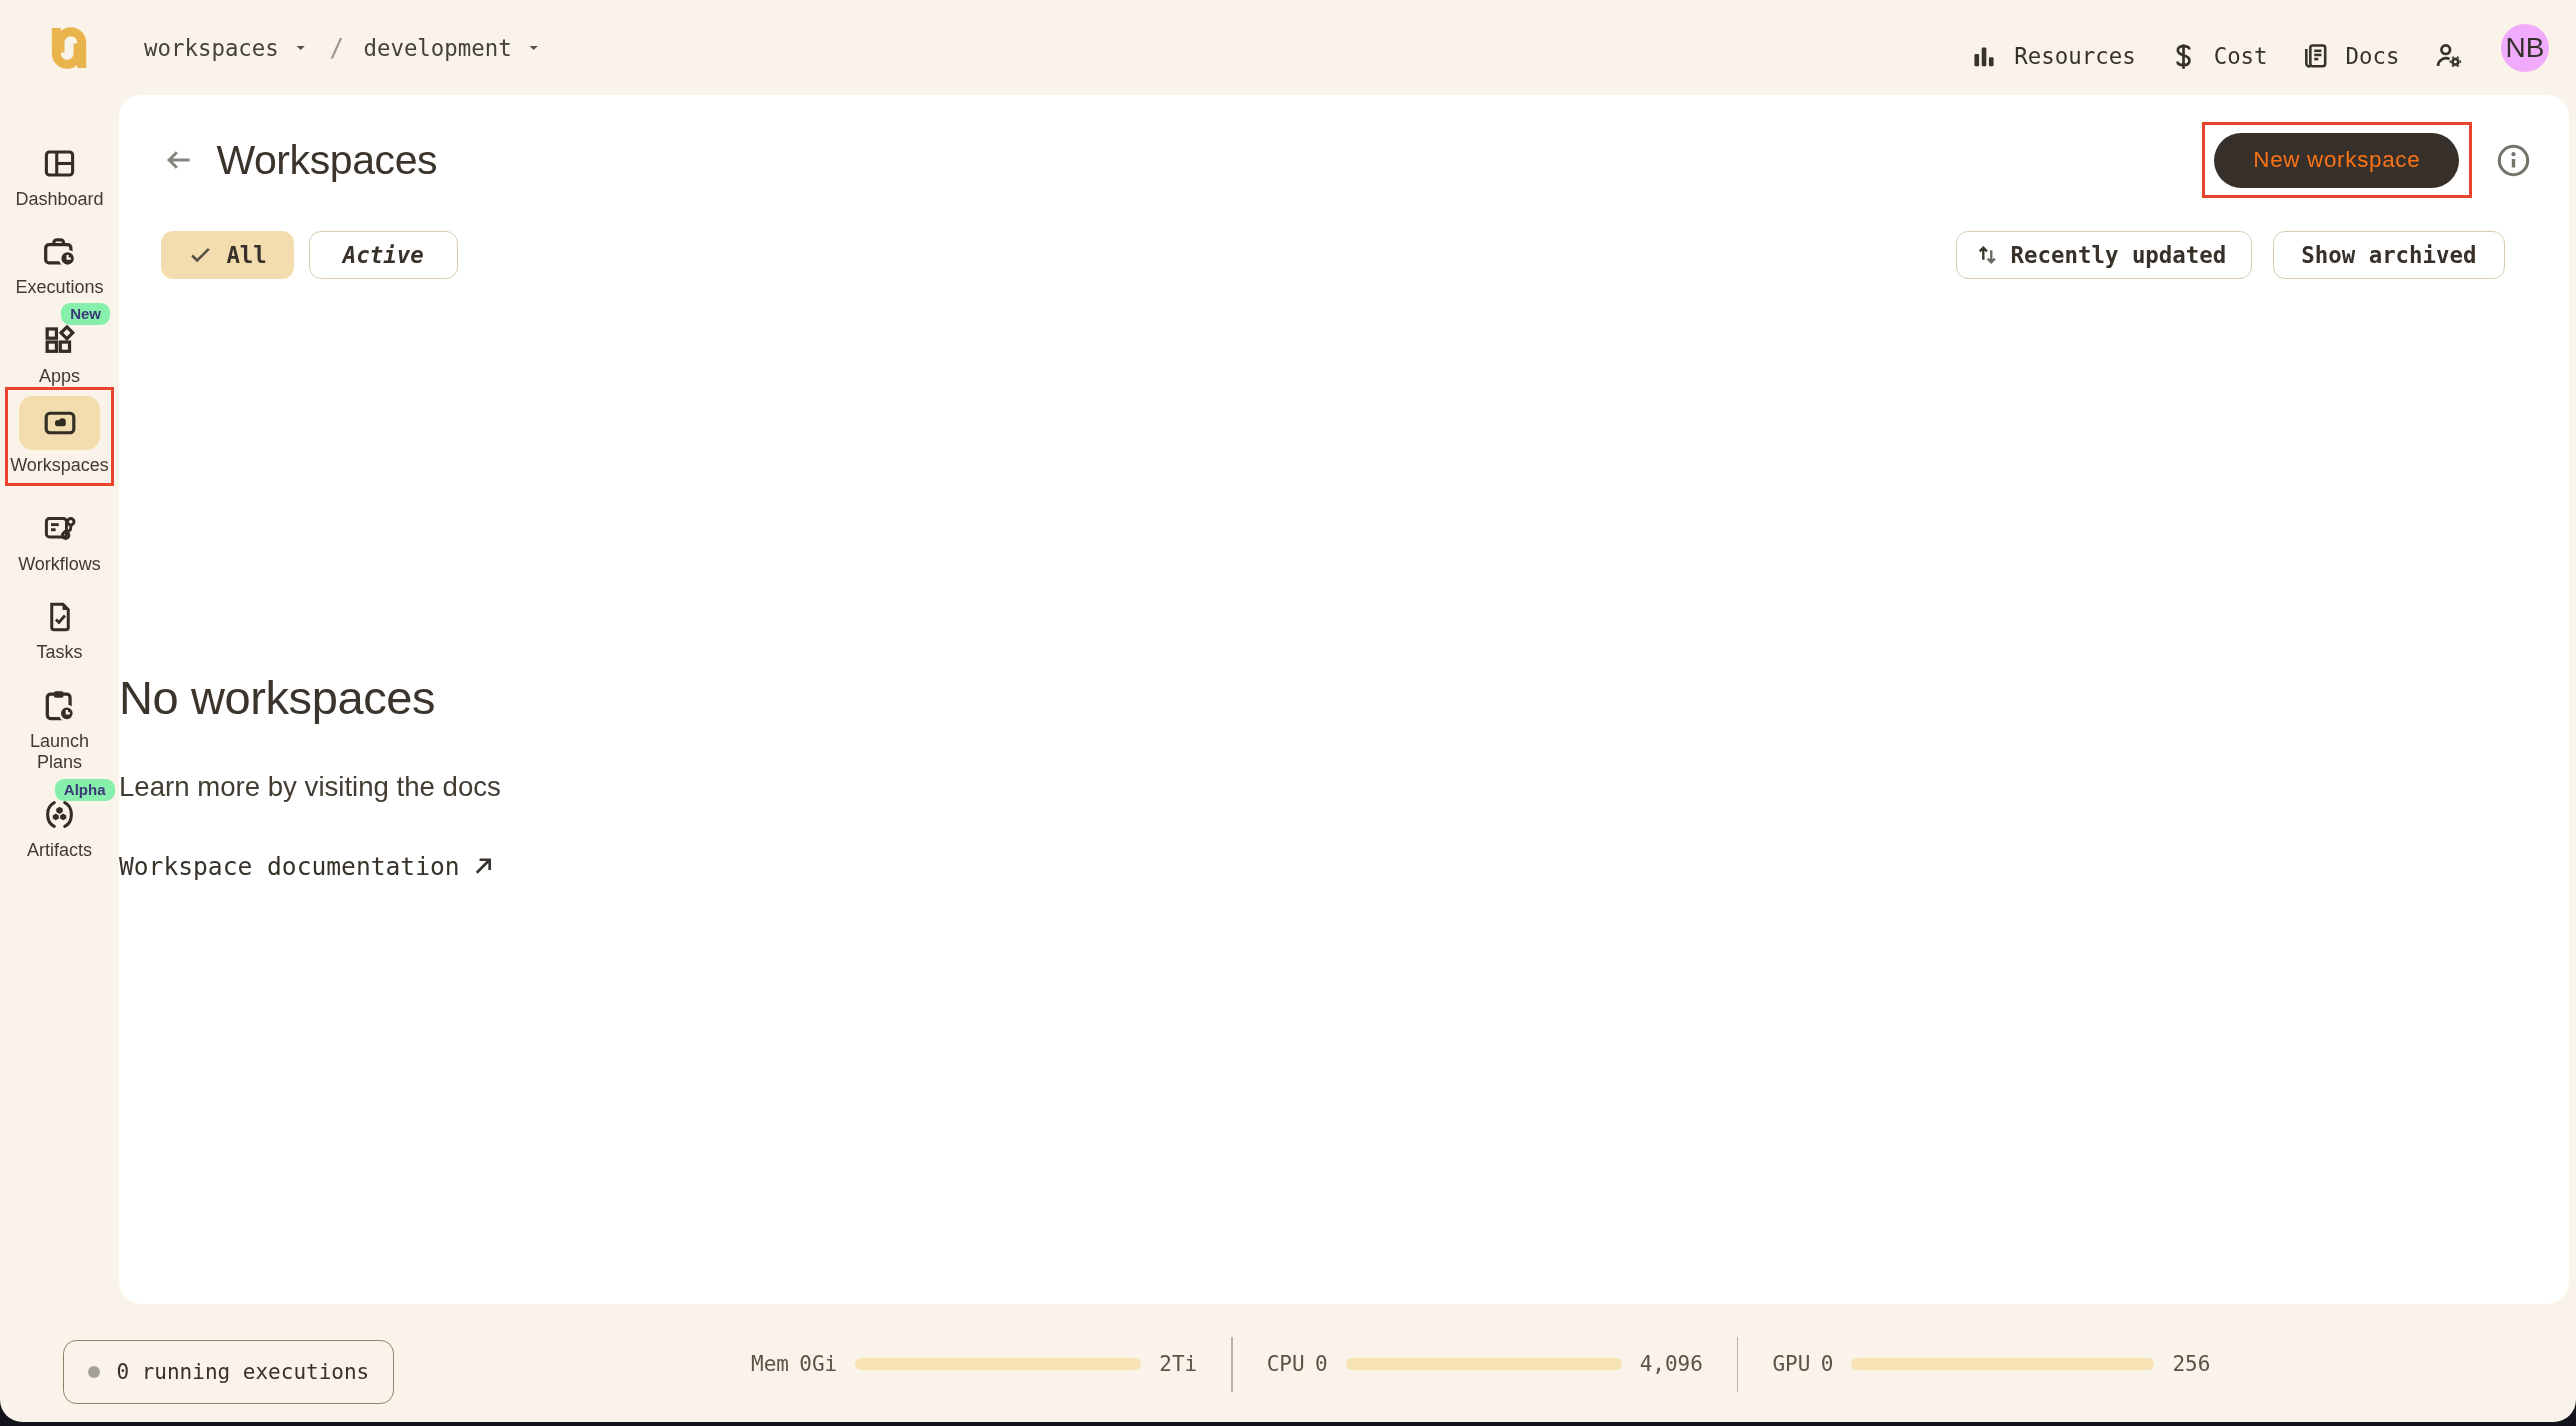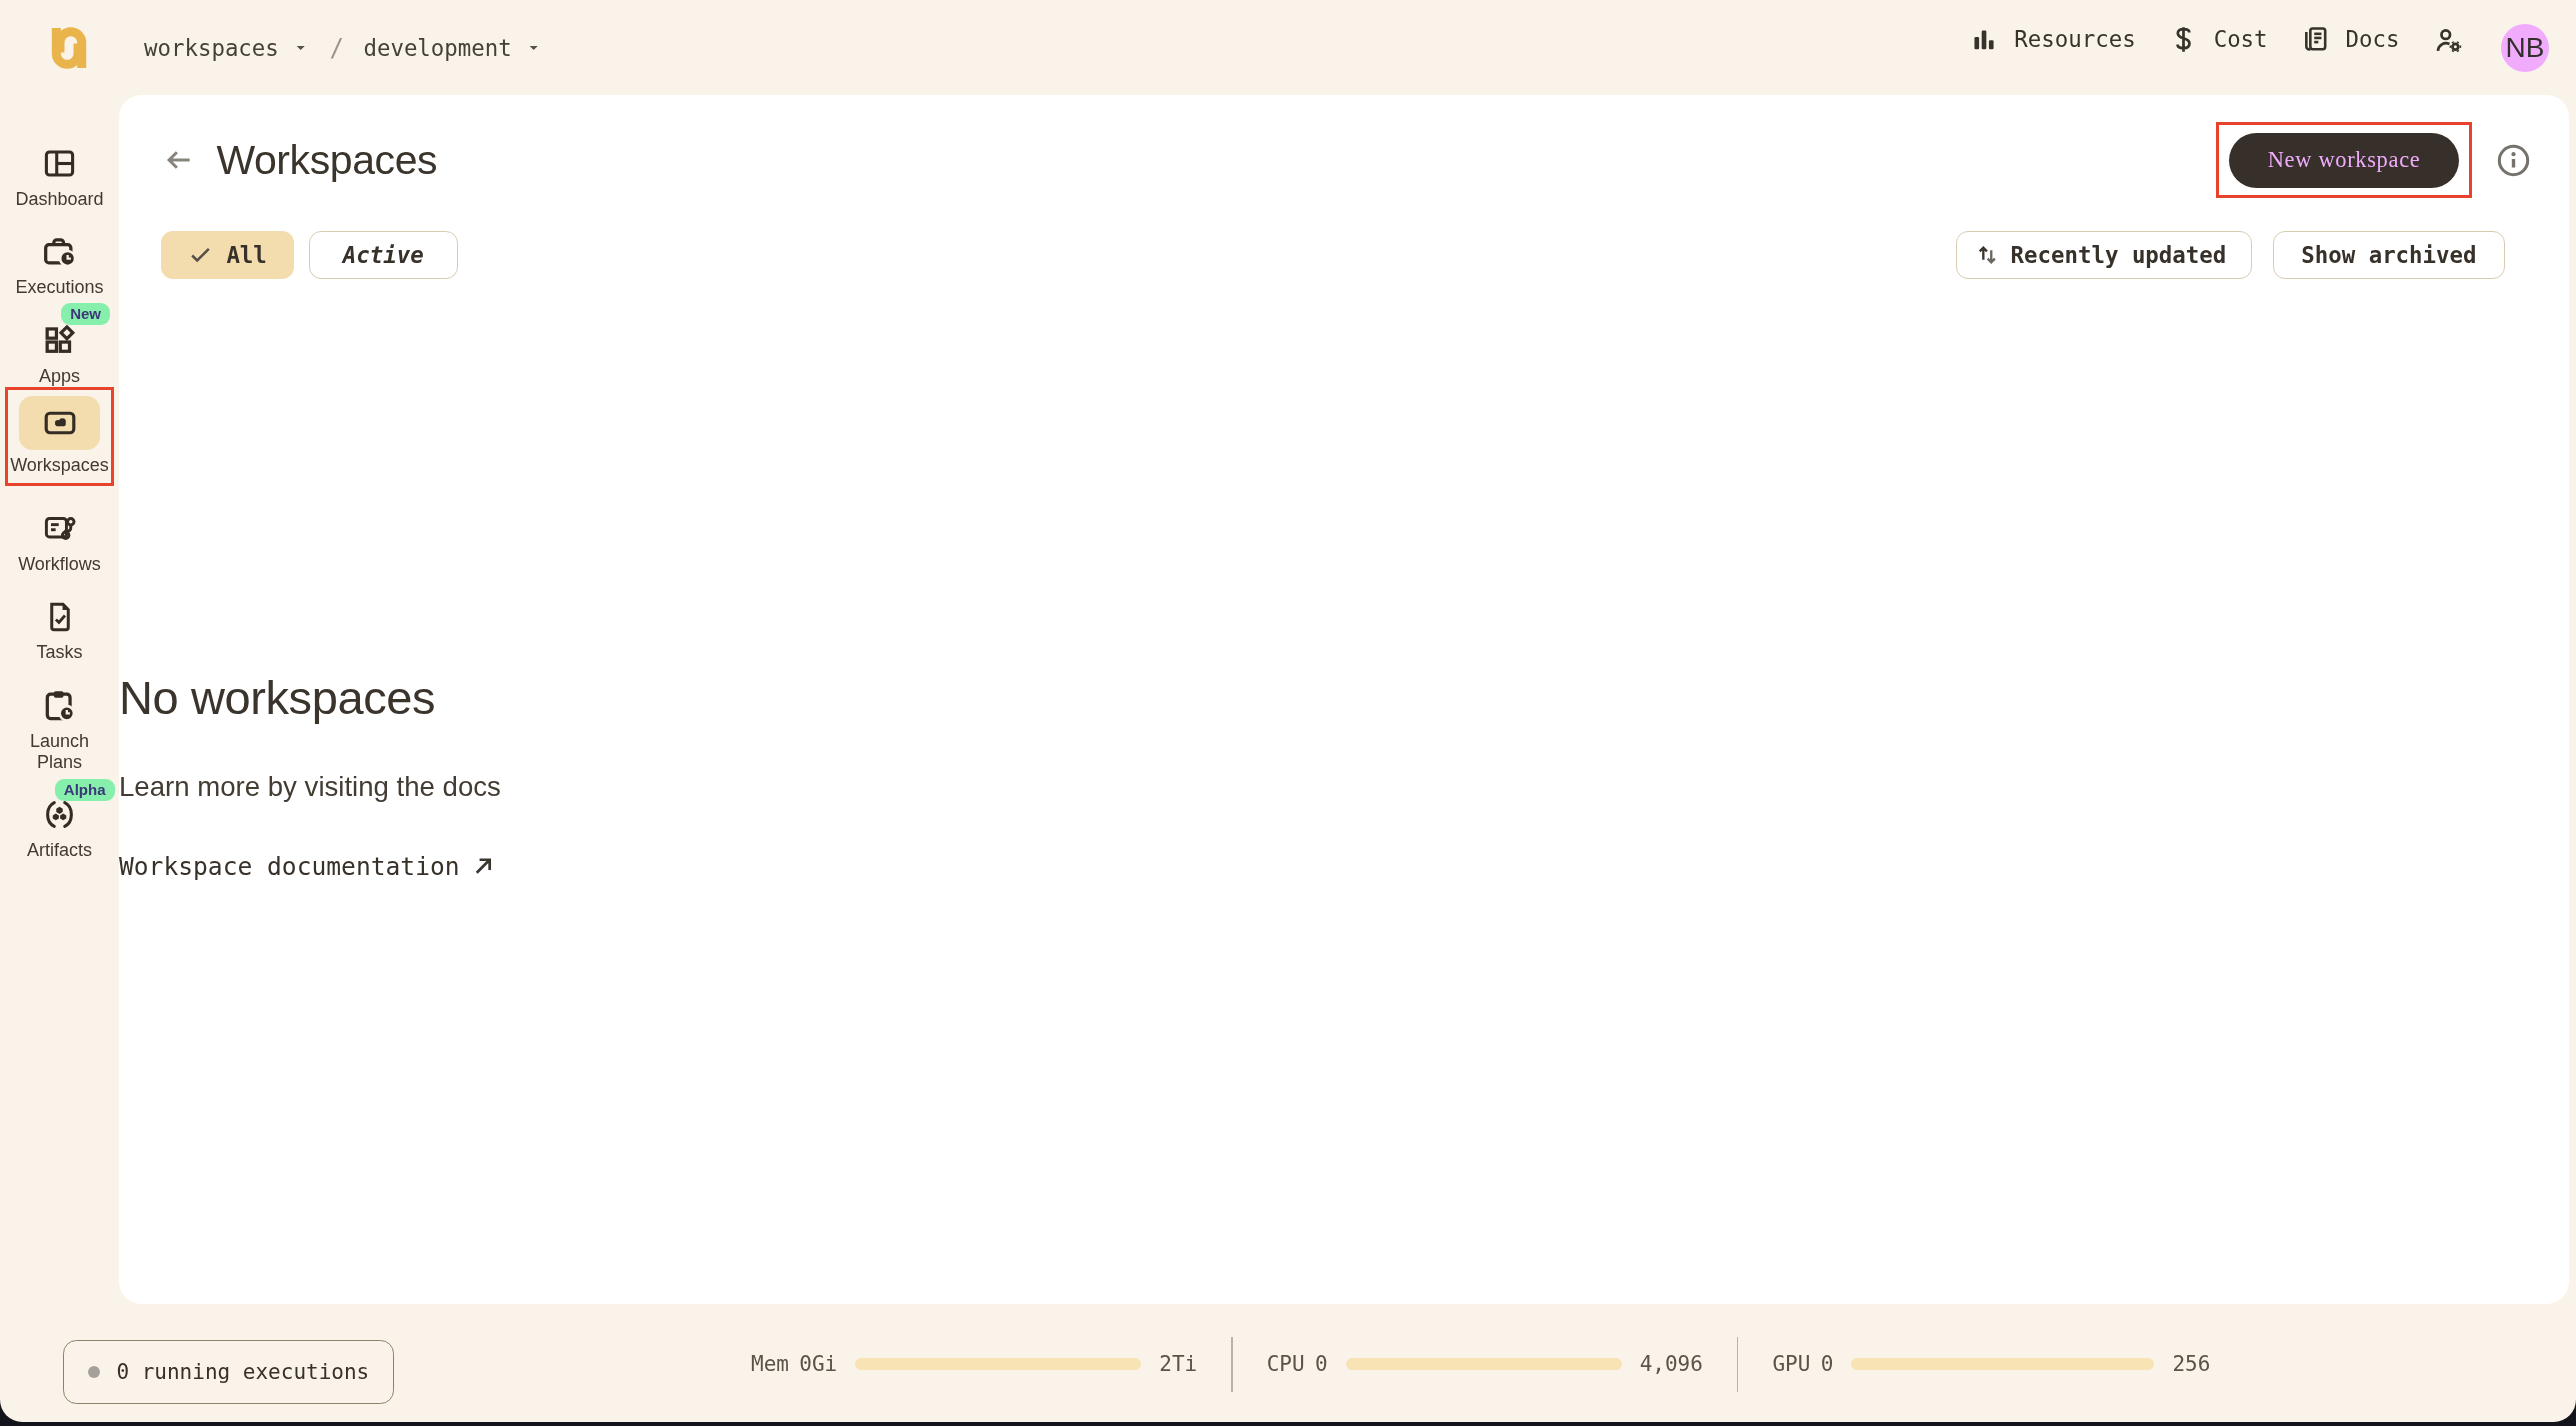--- a/index.html
+++ b/index.html
@@ -26,21 +26,21 @@
   }
   .logo { width:58px; height:58px; flex:0 0 auto; }
   .breadcrumb {
     display:flex; align-items:center; margin-left:46px;
     font-family:"DejaVu Sans Mono", monospace;
     font-size:22.4px; color:#45403a; font-weight:500;
   }
   .crumb-chevron { margin-left:12px; color:#55504a; display:flex; }
   .crumb-sep { margin:0 19.4px; color:#9b948a; font-size:24px; font-weight:400; }
   .topbar-spacer { flex:1; }
-  .topnav { display:flex; align-items:flex-start; gap:32px; }
+  .topnav { display:flex; align-items:flex-end; gap:32px; }
   .topnav-item {
     display:flex; align-items:center; gap:15px; cursor:pointer;
     font-family:"DejaVu Sans Mono", monospace;
     font-size:22.4px; font-weight:500; color:#37322b;
   }
   .avatar {
     width:48px; height:48px; border-radius:50%;
     background:#f0abfc; color:#33302c;
     display:flex; align-items:center; justify-content:center;
     font-size:28px; font-weight:500; margin-left:4.5px;
@@ -102,22 +102,22 @@
     margin-left:19.4px;
     font-size:41px; font-weight:500; color:#3a342c; letter-spacing:-0.4px;
   }
   .header-spacer { flex:1; }
   .red-box-btn {
     border:3.7px solid #e8432d; padding:7.5px 9.7px;
     display:flex;
   }
   .primary-btn {
     height:55px; border:none; border-radius:30px;
-    background:#37302a; color:#f0abfc;
-    font-family:Liberation Serif, serif;
+    background:#37302a; color:#f97316;
+    font-family:Liberation Sans, sans-serif;
     font-size:22.4px; font-weight:500; letter-spacing:0.7px;
     padding:0 39px; cursor:pointer;
   }
   .info-btn { margin-left:22.4px; width:37px; height:37px; display:flex; align-items:center; justify-content:center; cursor:pointer; }
 
   .filter-row {
     margin-top:33px;
     padding:0 64px 0 42px;
     display:flex; align-items:center;
   }

